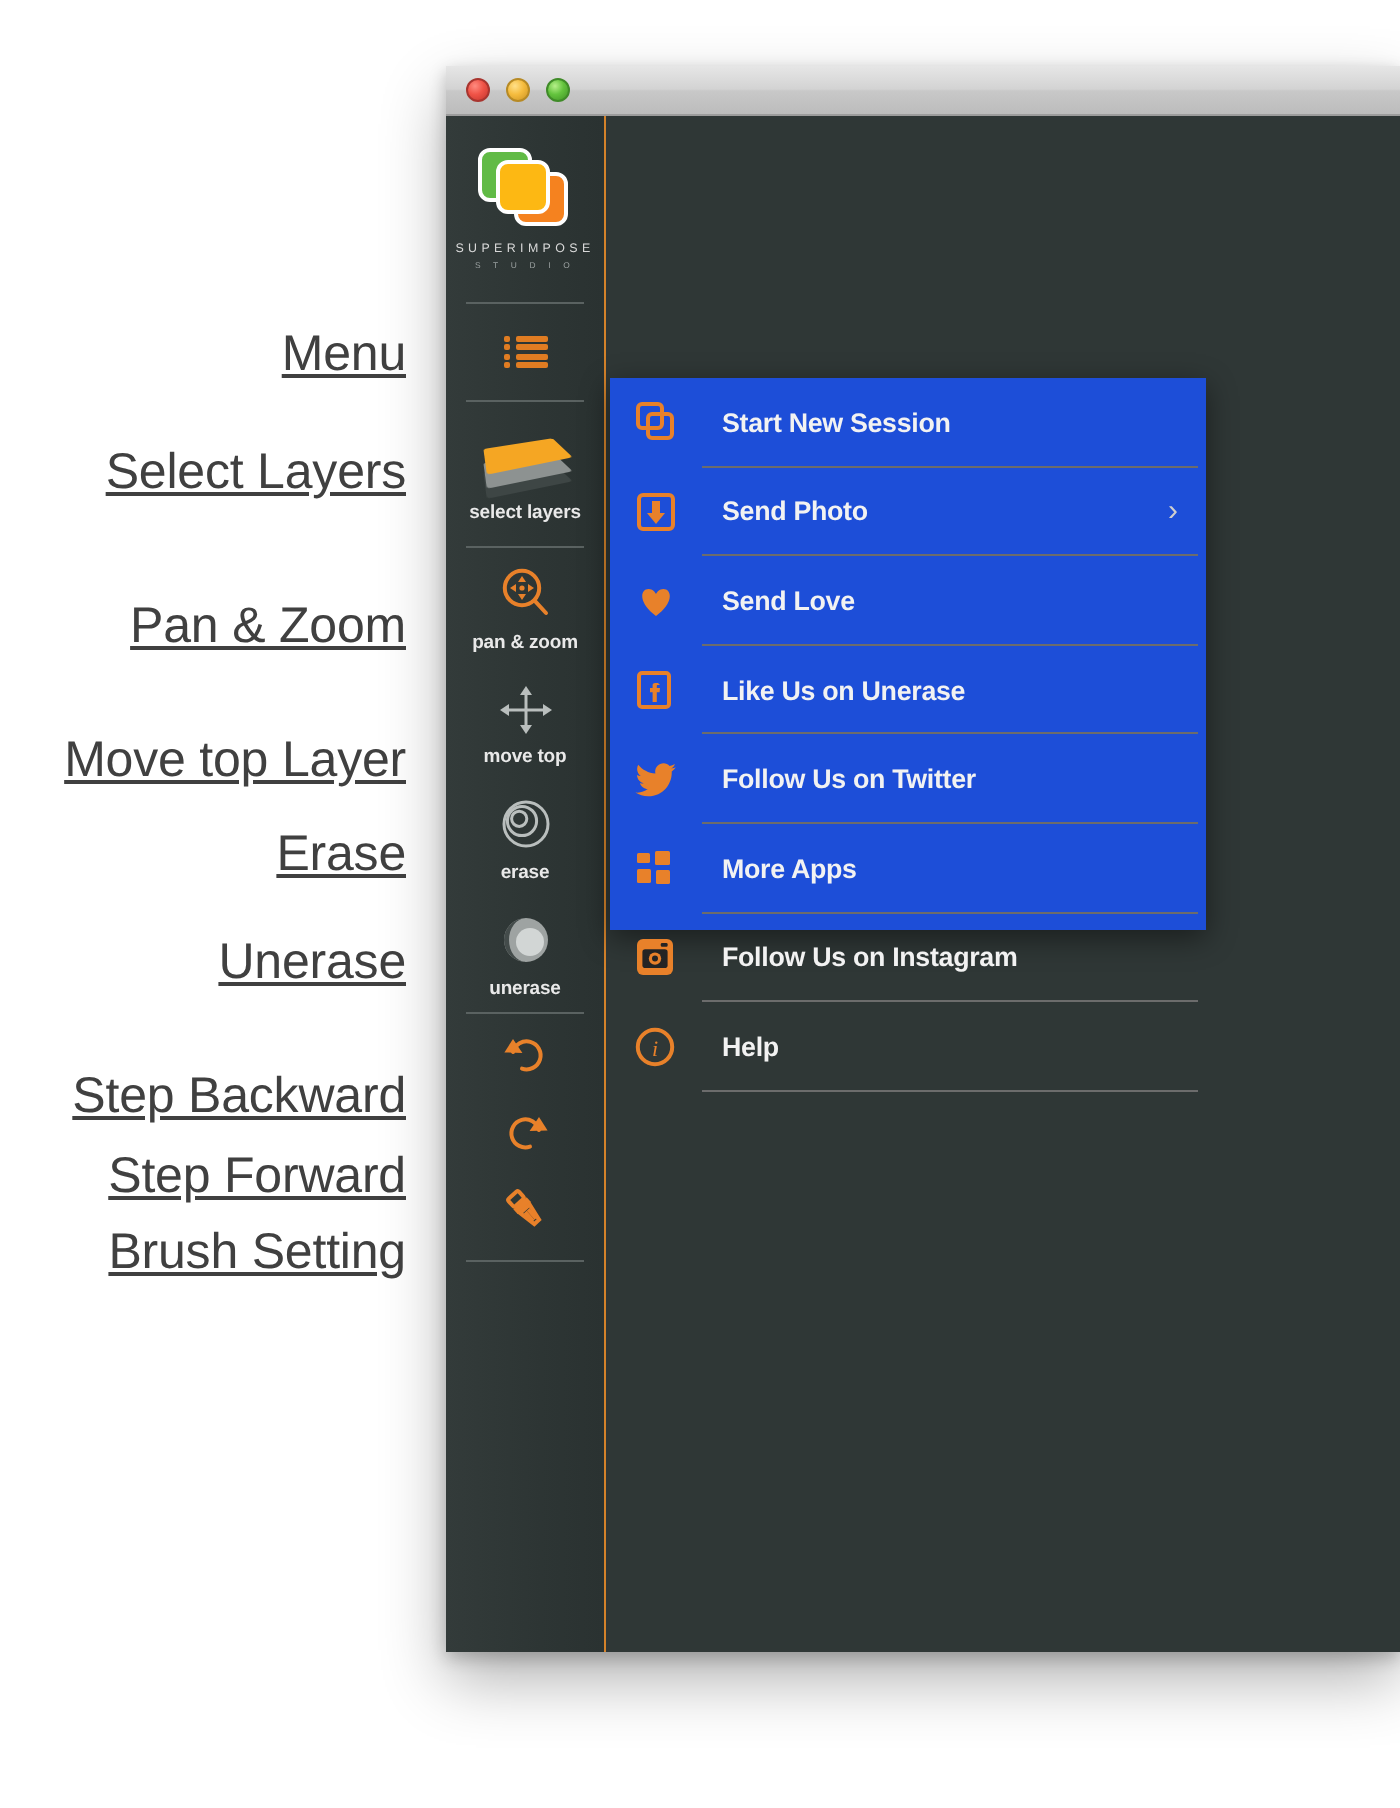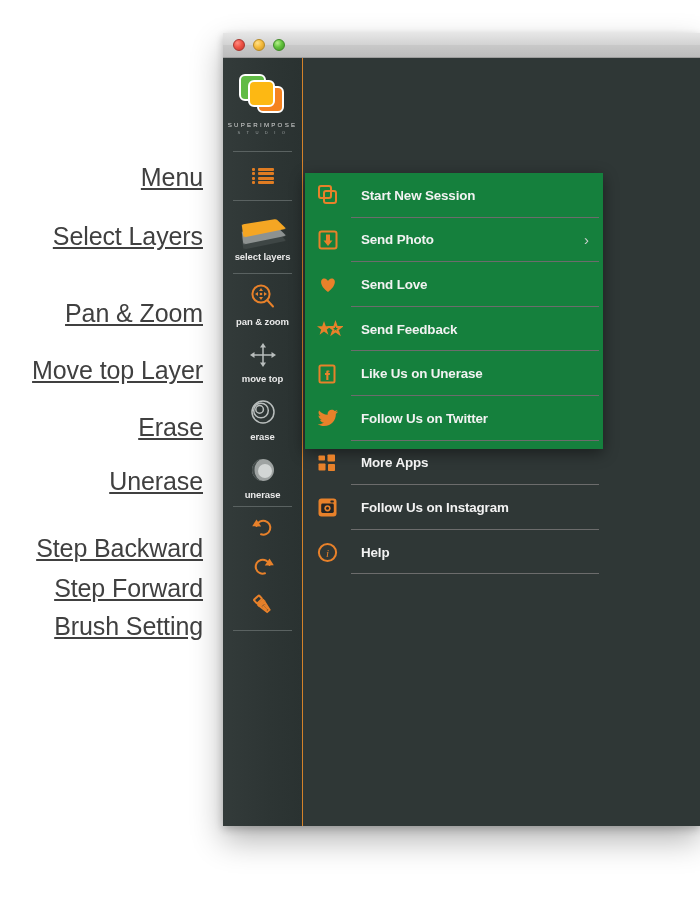--- a/index.html
+++ b/index.html
@@ -98,22 +98,22 @@
 
   
   #sb-erase { height:58px; }
   #sb-unerase { height:58px; }
 
   
   .sb-icon-only { height:39px; display:flex; align-items:center; justify-content:center; cursor:pointer; }
 
   
   #menu-panel {
-    position:absolute; left:82px; top:115px; width:298px; height:276px;
-    background:#15803d;
+    position:absolute; left:82px; top:131px; width:298px; height:276px;
+    background:#1d4ed8;
     box-shadow:0 4px 14px rgba(0,0,0,0.45);
   }
   .mi {
     position:relative; display:flex; align-items:center; height:44.6px;
     padding-left:12px; cursor:pointer;
   }
   .mi .mi-ico { width:30px; height:24px; display:flex; align-items:center; justify-content:flex-start; flex:0 0 30px; }
   .mi .mi-txt {
     color:#f2f2f2; font-size:13.4px; font-weight:700; letter-spacing:-0.15px;
     margin-left:14px; flex:1;
@@ -132,21 +132,21 @@
 </style>
 </head>
 <body>
 
 <div id="root">
 
   <div>
     <div class="annot" style="top:165px">Menu</div>
     <div class="annot" style="top:224px">Select Layers</div>
     <div class="annot" style="top:301px">Pan &amp; Zoom</div>
-    <div class="annot" style="top:358px">Move top Layer</div>
+    <div class="annot" style="top:368px">Move top Layer</div>
     <div class="annot" style="top:415px">Erase</div>
     <div class="annot" style="top:469px">Unerase</div>
     <div class="annot" style="top:536px">Step Backward</div>
     <div class="annot" style="top:576px">Step Forward</div>
     <div class="annot" style="top:614px">Brush Setting</div>
   </div>
 
   <div id="window">
 
     <div id="titlebar">
@@ -309,30 +309,20 @@
         <div class="mi">
           <span class="mi-ico">
             <svg width="22" height="22" viewBox="0 0 22 22">
               <path d="M11 19 C2 12.5 3 5.5 7.3 5.5 C9.3 5.5 10.5 7 11 8 C11.5 7 12.7 5.5 14.7 5.5 C19 5.5 20 12.5 11 19 Z" class="of"></path>
             </svg>
           </span>
           <span class="mi-txt">Send Love</span>
           <span class="mi-chev"></span>
         </div>
 
-        <div class="mi">
-          <span class="mi-ico">
-            <svg width="26" height="20" viewBox="0 0 26 20">
-              <polygon points="7,2 8.8,7.2 14.2,7.2 9.8,10.5 11.4,15.8 7,12.5 2.6,15.8 4.2,10.5 0,7.2 5.2,7.2" class="of"></polygon>
-              <polygon points="18.5,4 19.9,8 24,8 20.6,10.6 21.9,14.6 18.5,12.1 15.1,14.6 16.4,10.6 13,8 17.1,8" class="o" stroke-width="1.1"></polygon>
-            </svg>
-          </span>
-          <span class="mi-txt">Send Feedback</span>
-          <span class="mi-chev"></span>
-        </div>
 
         <div class="mi">
           <span class="mi-ico">
             <svg width="20" height="20" viewBox="0 0 20 20">
               <rect x="2.5" y="1.5" width="15" height="17" rx="1.5" class="o" stroke-width="1.6"></rect>
               <path d="M12 6.5 h-1.4 c-1 0 -1.3 .5 -1.3 1.3 V9 H8 v2.1 h1.3 V16 h2.1 v-4.9 h1.4 L13 9 h-1.6 V8.1 c0 -.4 .1 -.6 .6 -.6 H13 z" class="of"></path>
             </svg>
           </span>
           <span class="mi-txt">Like Us on Unerase</span>
           <span class="mi-chev"></span>

